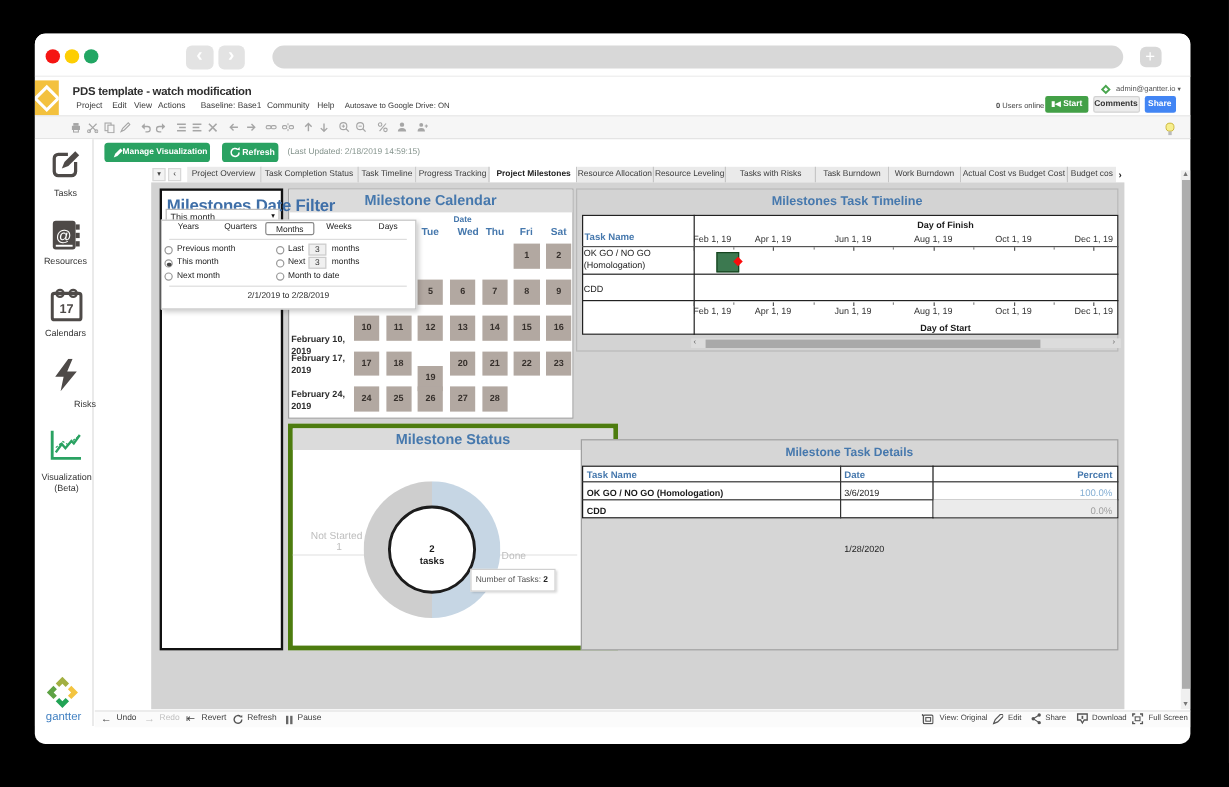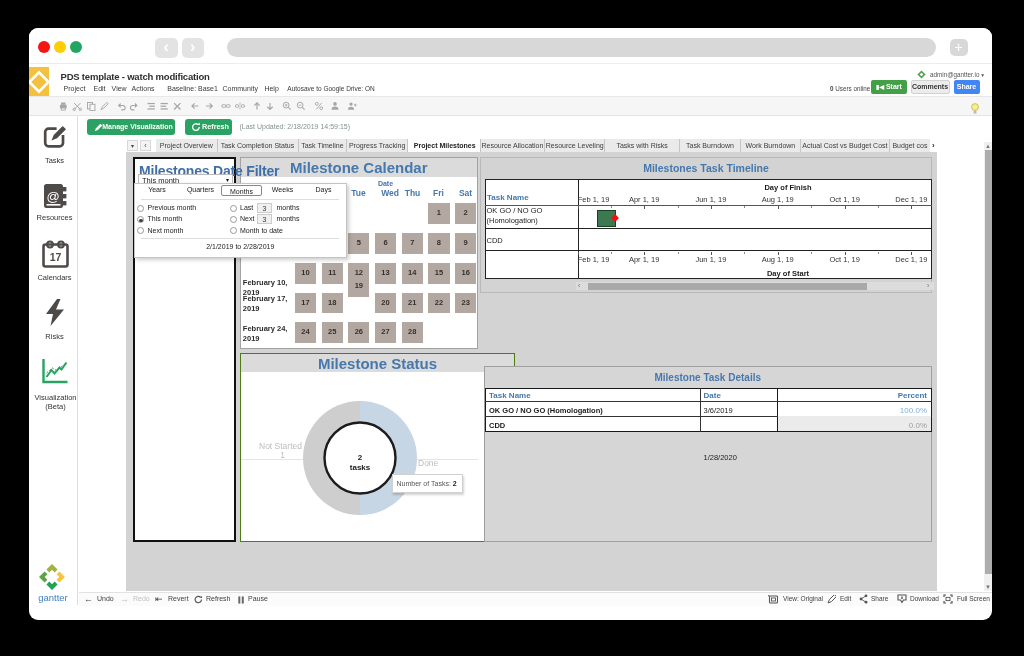--- a/index.html
+++ b/index.html
@@ -3,21 +3,21 @@
 <meta charset="utf-8">
 <style>
   html,body{margin:0;padding:0;background:#000;width:1024px;height:656px;overflow:hidden;}
   *{box-sizing:border-box;font-family:"Liberation Sans",sans-serif;}
   .abs{position:absolute;}
   #win{position:absolute;left:29px;top:28px;width:963px;height:592px;background:#fff;border-radius:9px;overflow:hidden;}
   .tab{top:0;height:13px;background:#eaeaea;border-right:1px solid #c6c6c6;text-align:center;line-height:13px;white-space:nowrap;overflow:hidden;}
   .tabon{background:#fff;font-weight:bold;color:#222;}
   .cell{position:absolute;width:21.3px;height:20.8px;background:#b2a8a1;color:#36302c;font-size:7.5px;font-weight:bold;text-align:center;line-height:20.8px;}
   .wklbl{position:absolute;font-size:7.5px;font-weight:bold;color:#2c2c2c;line-height:1.35;}
-  .phead{position:absolute;left:0;top:0;right:0;height:18.5px;background:#dbdbdb;text-align:center;font-size:15px;font-weight:bold;color:#4678ad;line-height:19px;}
+  .phead{position:absolute;left:0;top:0;right:0;height:18.5px;background:#dbdbdb;text-align:center;font-size:12px;font-weight:bold;color:#4678ad;line-height:19px;}
   .sideic{position:absolute;text-align:center;color:#333;font-size:7.5px;}
 </style>
 </head>
 <body>
 <div id="win">
 
   <div class="abs" style="left:0;top:0;width:963px;height:36px;background:#fff;border-bottom:1px solid #ededed;"></div>
   <div class="abs" style="left:8.5px;top:12.7px;width:12.6px;height:12.6px;border-radius:50%;background:#f51513;"></div>
   <div class="abs" style="left:24.5px;top:12.7px;width:12.6px;height:12.6px;border-radius:50%;background:#fdce03;"></div>
   <div class="abs" style="left:40.7px;top:12.7px;width:12.6px;height:12.6px;border-radius:50%;background:#21a663;"></div>
@@ -164,21 +164,21 @@
     <svg class="abs" style="left:12.5px;top:212px;" width="27" height="29" viewBox="0 0 27 29">
       <rect x="1.5" y="4.5" width="24" height="22" rx="2" fill="none" stroke="#4e4a48" stroke-width="2.6"></rect>
       <circle cx="8" cy="4.5" r="2.9" fill="none" stroke="#4e4a48" stroke-width="2"></circle>
       <circle cx="19" cy="4.5" r="2.9" fill="none" stroke="#4e4a48" stroke-width="2"></circle>
       <text x="13.5" y="21" font-size="10.5" font-weight="bold" fill="#4e4a48" text-anchor="middle" font-family="Liberation Sans">17</text>
     </svg>
     <div class="sideic" style="left:0;top:244.5px;width:51px;">Calendars</div>
     <svg class="abs" style="left:15px;top:271px;" width="22" height="27" viewBox="0 0 22 27">
       <path d="M13 0 L2 15 h7 L6.5 27 L20 10.5 h-8 L16.5 0 Z" fill="#4e4a48"></path>
     </svg>
-    <div class="sideic" style="left:0;top:304px;width:51px;">Risks</div>
+    <div class="sideic" style="left:0;top:304px;width:51px;text-align:right;">Risks</div>
     <svg class="abs" style="left:12px;top:329px;" width="28" height="28" viewBox="0 0 28 28">
       <path d="M2.5 2 v23 h24" fill="none" stroke="#2aa262" stroke-width="2.4"></path>
       <path d="M5.5 20 l5-7 3 3.5 5-6 2 2 5-7" fill="none" stroke="#2aa262" stroke-width="2"></path>
       <path d="M5.5 16 l6-5 4 2.5 9-7" fill="none" stroke="#2aa262" stroke-width="1" stroke-dasharray="2 1.6"></path>
     </svg>
     <div class="sideic" style="left:0;top:364.5px;width:53px;line-height:1.25;">Visualization<br>(Beta)</div>
   </div>
 
   <div class="abs" style="left:58px;top:90.5px;width:88px;height:16.5px;background:#2aa262;border-radius:3px;">
     <svg class="abs" style="left:7px;top:4px;" width="9" height="9" viewBox="0 0 9 9">
@@ -241,36 +241,36 @@
     <div class="cell" style="left:426.0px;top:204.8px;">9</div>
     <div class="cell" style="left:265.8px;top:234.8px;">10</div>
     <div class="cell" style="left:292.5px;top:234.8px;">11</div>
     <div class="cell" style="left:319.2px;top:234.8px;">12</div>
     <div class="cell" style="left:345.9px;top:234.8px;">13</div>
     <div class="cell" style="left:372.6px;top:234.8px;">14</div>
     <div class="cell" style="left:399.3px;top:234.8px;">15</div>
     <div class="cell" style="left:426.0px;top:234.8px;">16</div>
     <div class="cell" style="left:265.8px;top:264.6px;">17</div>
     <div class="cell" style="left:292.5px;top:264.6px;">18</div>
-    <div class="cell" style="left:319.2px;top:248px;">19</div>
+    <div class="cell" style="left:319.2px;top:277px;">19</div>
     <div class="cell" style="left:345.9px;top:264.6px;">20</div>
     <div class="cell" style="left:372.6px;top:264.6px;">21</div>
     <div class="cell" style="left:399.3px;top:264.6px;">22</div>
     <div class="cell" style="left:426.0px;top:264.6px;">23</div>
     <div class="cell" style="left:265.8px;top:294.3px;">24</div>
     <div class="cell" style="left:292.5px;top:294.3px;">25</div>
     <div class="cell" style="left:319.2px;top:294.3px;">26</div>
     <div class="cell" style="left:345.9px;top:294.3px;">27</div>
     <div class="cell" style="left:372.6px;top:294.3px;">28</div>
     </div>
     <div class="wklbl" style="left:213.8px;top:250px;">February 10,<br>2019</div>
     <div class="wklbl" style="left:213.8px;top:266px;">February 17,<br>2019</div>
     <div class="wklbl" style="left:213.8px;top:295.7px;">February 24,<br>2019</div>
 
-    <div class="abs" style="left:211px;top:324.5px;width:275px;height:189px;background:#fff;border:1px solid #4d7c0f;">
+    <div class="abs" style="left:211px;top:324.5px;width:275px;height:189px;background:#fff;border:4px solid #4d7c0f;">
       <div class="phead">Milestone Status</div>
       <div class="abs" style="left:0;top:105.5px;width:237px;height:1px;background:#e4e4e4;"></div>
     </div>
     <svg class="abs" style="left:273.9px;top:373px;" width="114" height="114">
       <path d="M57 0 A57 57 0 0 0 57 114 Z" fill="#cecece"></path>
       <path d="M57 0 A57 57 0 0 1 57 114 Z" fill="#c6d6e4"></path>
       <circle cx="57" cy="57" r="35.5" fill="#fff" stroke="#1c1c1c" stroke-width="2.4"></circle>
     </svg>
     <div class="abs" style="left:300px;top:424.5px;width:62px;text-align:center;font-size:8px;font-weight:bold;color:#1a1a1a;line-height:1.3;">2<br>tasks</div>
     <div class="abs" style="left:223px;top:413.5px;width:50px;text-align:right;font-size:8.5px;color:#bdbdbd;line-height:9px;">Not Started<br><span style="margin-right:17px;">1</span></div>

